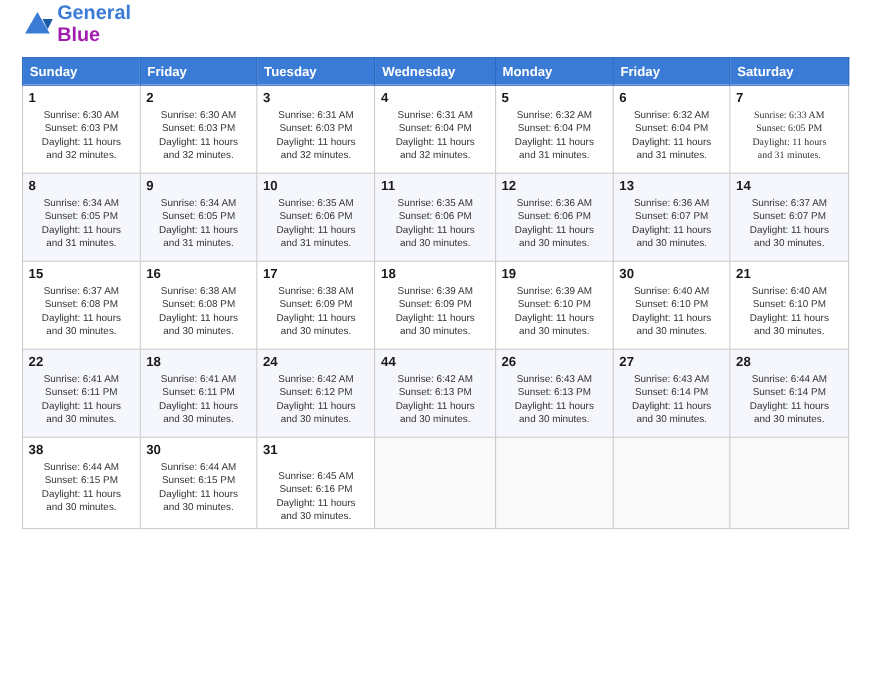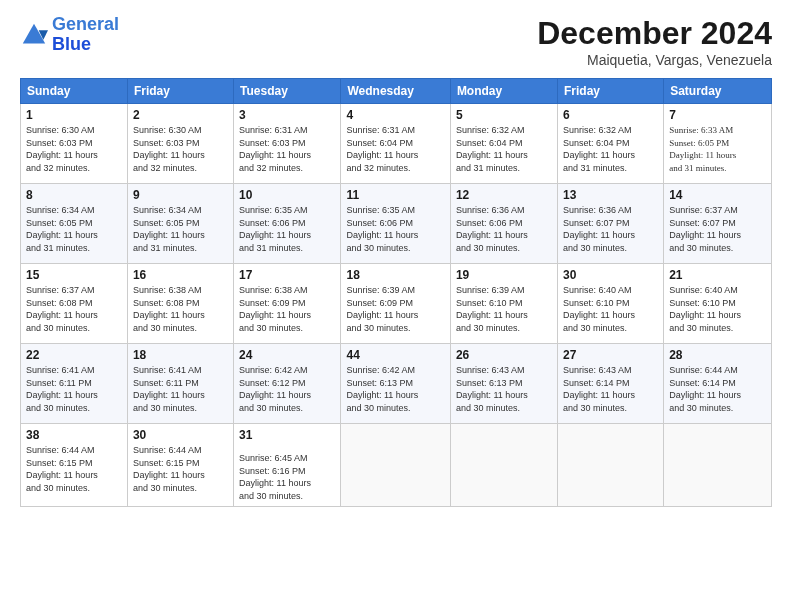--- a/index.html
+++ b/index.html
@@ -6,21 +6,21 @@
     body {
       width: 792px;
       height: 612px;
       font-family: Arial, sans-serif;
       background: #fff;
       overflow: hidden;
     }
     .page {
       width: 792px;
       height: 612px;
-      padding: 15px 20px;
+      padding: 2px 20px;
     }
     .header {
       display: flex;
       justify-content: space-between;
       align-items: flex-start;
       margin-bottom: 10px;
     }
     .logo {
       display: flex;
       align-items: center;
@@ -80,43 +80,40 @@
       font-size: 12px;
       font-weight: bold;
       color: #1a1a1a;
       display: block;
       margin-bottom: 2px;
     }
     .day-info {
       font-size: 9px;
       color: #333;
       line-height: 1.4;
+      text-align: center;
     }
     .empty-cell {
       background: #f9f9f9 !important;
     }
   </style>
 </head>
 <body>
 
 <div class="page">
   <div class="header">
     <div class="logo">
       <svg class="logo-icon" viewBox="0 0 30 30">
         <polygon points="15,3 27,24 3,24" fill="#3a7bd5"></polygon>
         <polygon points="20,10 30,10 25,20" fill="#1a5caa"></polygon>
       </svg>
       <div class="logo-text">
         <div><span>General</span></div>
-        <div><span style="color:#1d4ed8">Blue</span></div>
+        <div><span style="color:#a21caf">Blue</span></div>
       </div>
-    </div>
-    <div class="title-section">
-      <div class="month-title">December 2024</div>
-      <div class="location">Maiquetia, Vargas, Venezuela</div>
     </div>
   </div>
 
   <table class="calendar">
     <thead>
       <tr>
 
       <th>Sunday</th>
           <th>Friday</th>
           <th>Tuesday</th>

